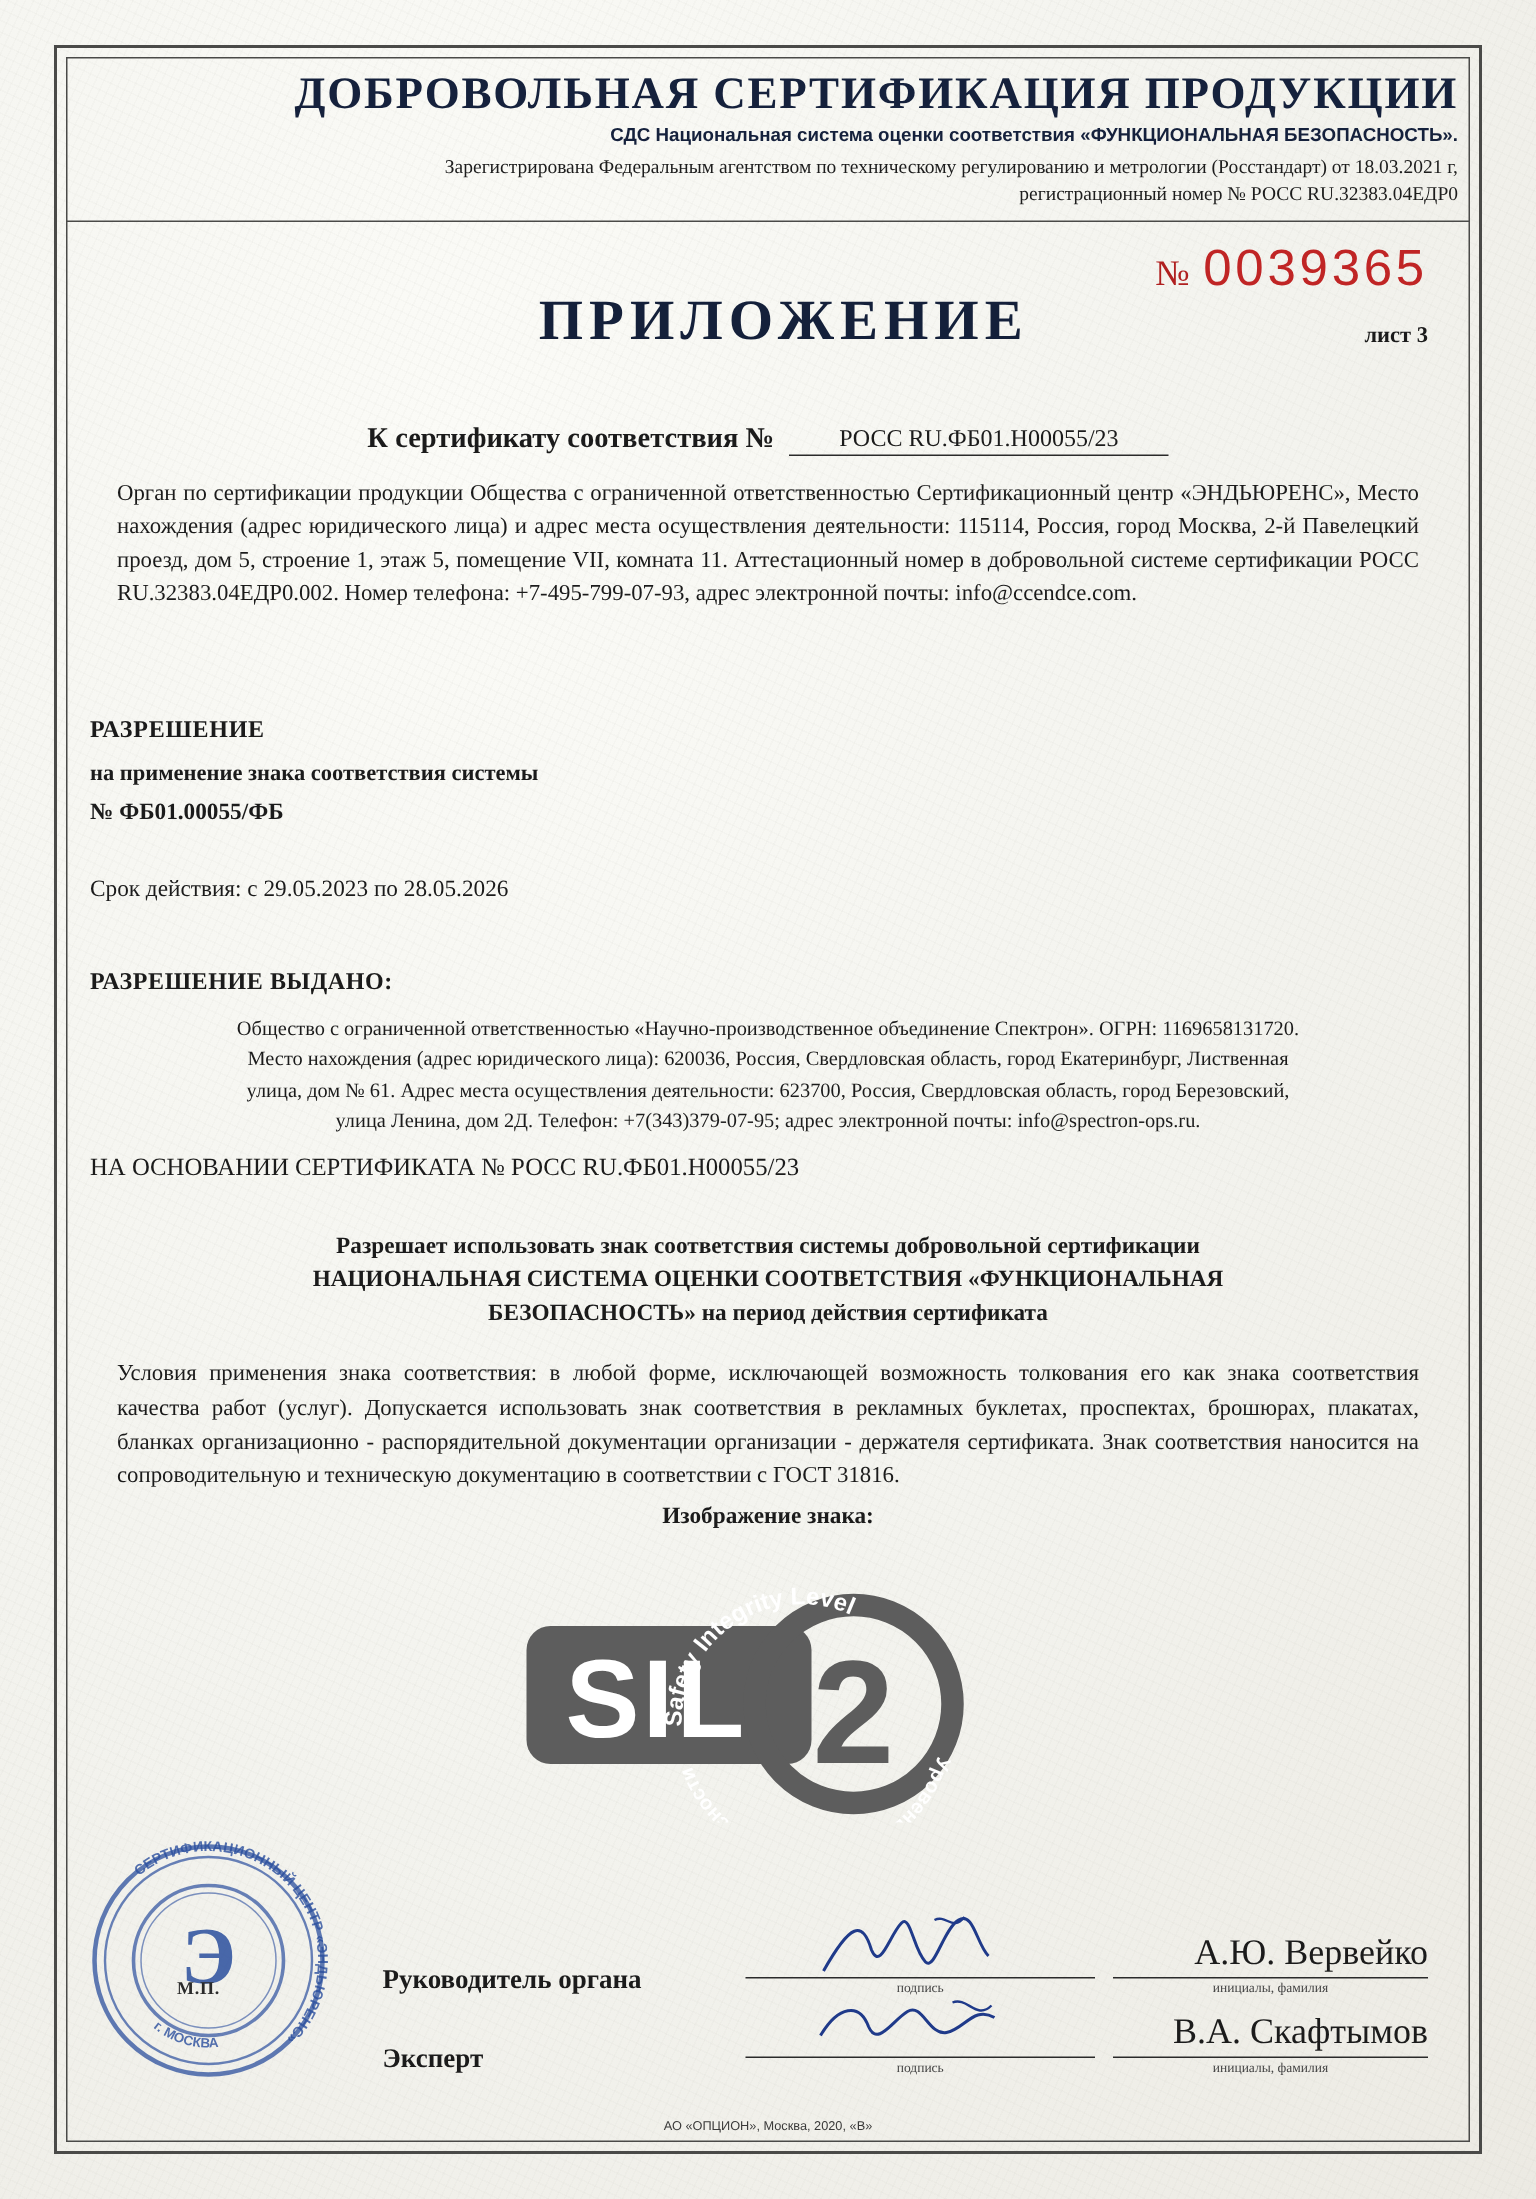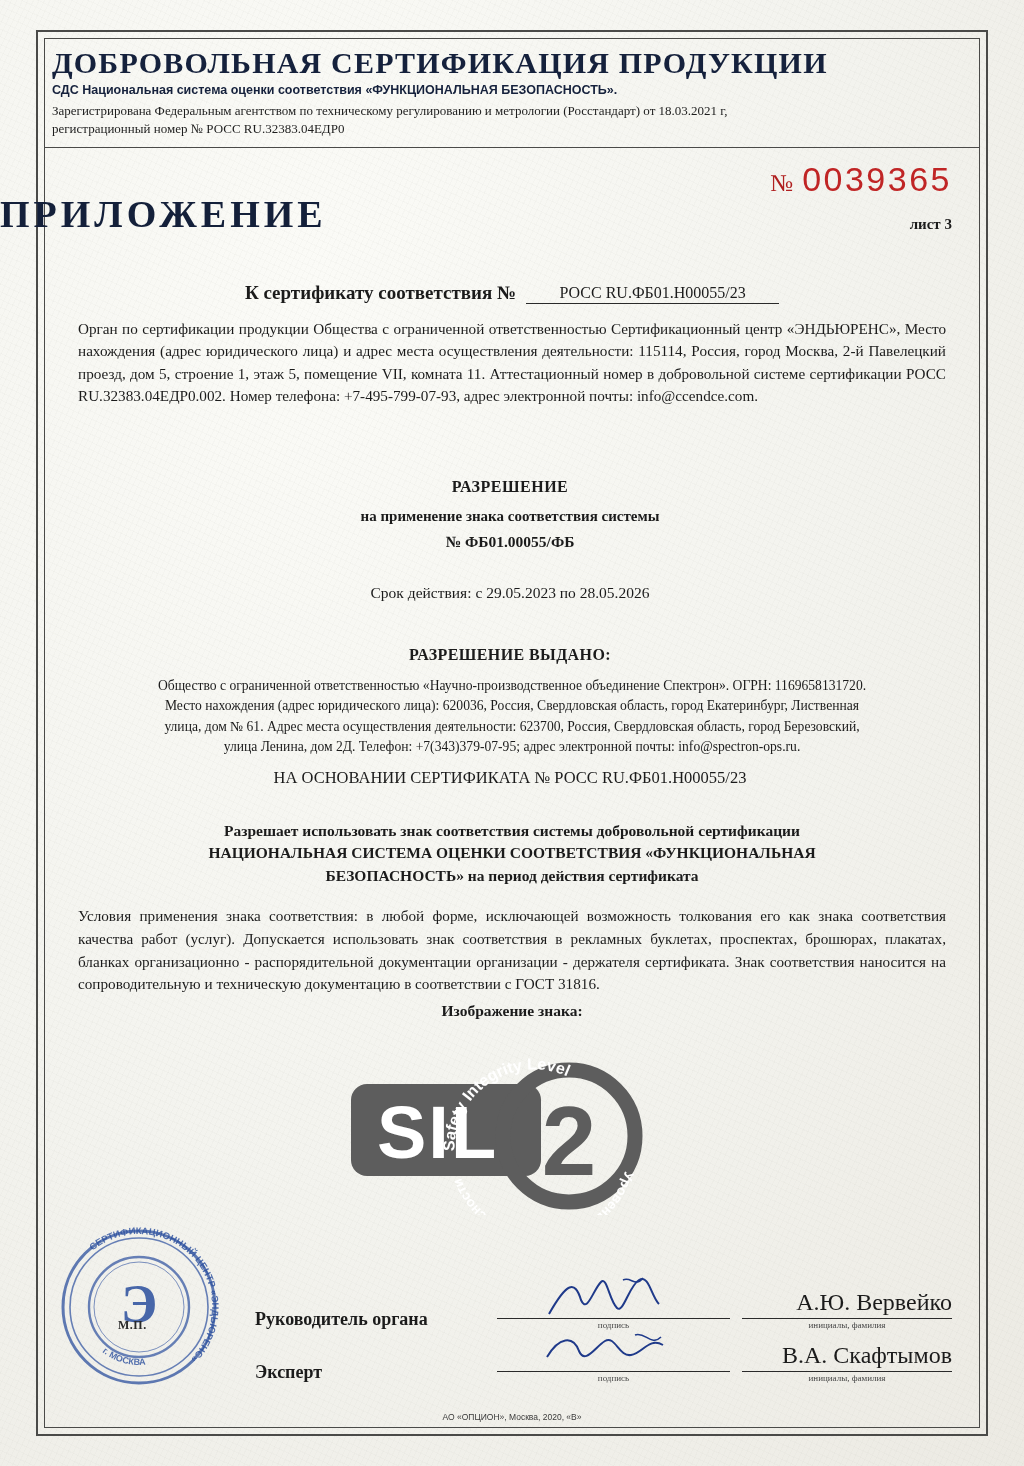--- a/index.html
+++ b/index.html
@@ -34,21 +34,21 @@
   .inner-border {
     position: absolute;
     left: 44px; top: 38px; right: 44px; bottom: 38px;
     border: 1px solid #4a4a48;
   }
 
   
   .header {
     position: absolute;
     left: 52px; top: 46px; right: 52px;
-    text-align: left;
+    text-align: right;
     padding-bottom: 8px;
   }
   .header-title {
     font-family: "Liberation Serif", serif;
     font-weight: bold;
     font-size: 30px;
     letter-spacing: 1.2px;
     color: #15213c;
     line-height: 1.1;
     margin-bottom: 4px;
@@ -87,25 +87,26 @@
     font-family: "Liberation Sans", sans-serif;
     font-size: 34px;
     letter-spacing: 2.5px;
     color: #c02525;
   }
 
   
   .doc-title {
     position: absolute;
     left: 0; right: 0; top: 192px;
-    text-align: left;
+    text-align: center;
     font-size: 38px;
     font-weight: bold;
     letter-spacing: 4px;
     color: #14203a;
+    padding-left: 21px;
   }
   .sheet-label {
     position: absolute;
     right: 72px; top: 216px;
     font-size: 15px;
     font-weight: bold;
   }
   .cert-ref-row {
     position: absolute;
     left: 0; right: 0; top: 250px;
@@ -131,21 +132,21 @@
   .body-par {
     position: absolute;
     left: 78px; right: 78px;
     font-size: 15.2px;
     line-height: 1.47;
     text-align: justify;
     text-justify: inter-word;
   }
   #org-par { top: 318px; }
 
-  .center-block { position: absolute; left: 60px; right: 64px; text-align: center; }
+  .center-block { position: absolute; left: 60px; right: 64px; }
 
   #perm-title { top: 478px; font-size: 16px; font-weight: bold; letter-spacing: 0.5px; }
   #perm-sub   { top: 508px; font-size: 15px; font-weight: bold; }
   #perm-num   { top: 533px; font-size: 15.5px; font-weight: bold; }
   #validity   { top: 584px; font-size: 15.5px; }
   #issued-to-title { top: 646px; font-size: 16px; font-weight: bold; letter-spacing: 0.4px; }
 
   #issued-to-body {
     position: absolute;
     left: 86px; right: 86px; top: 676px;

